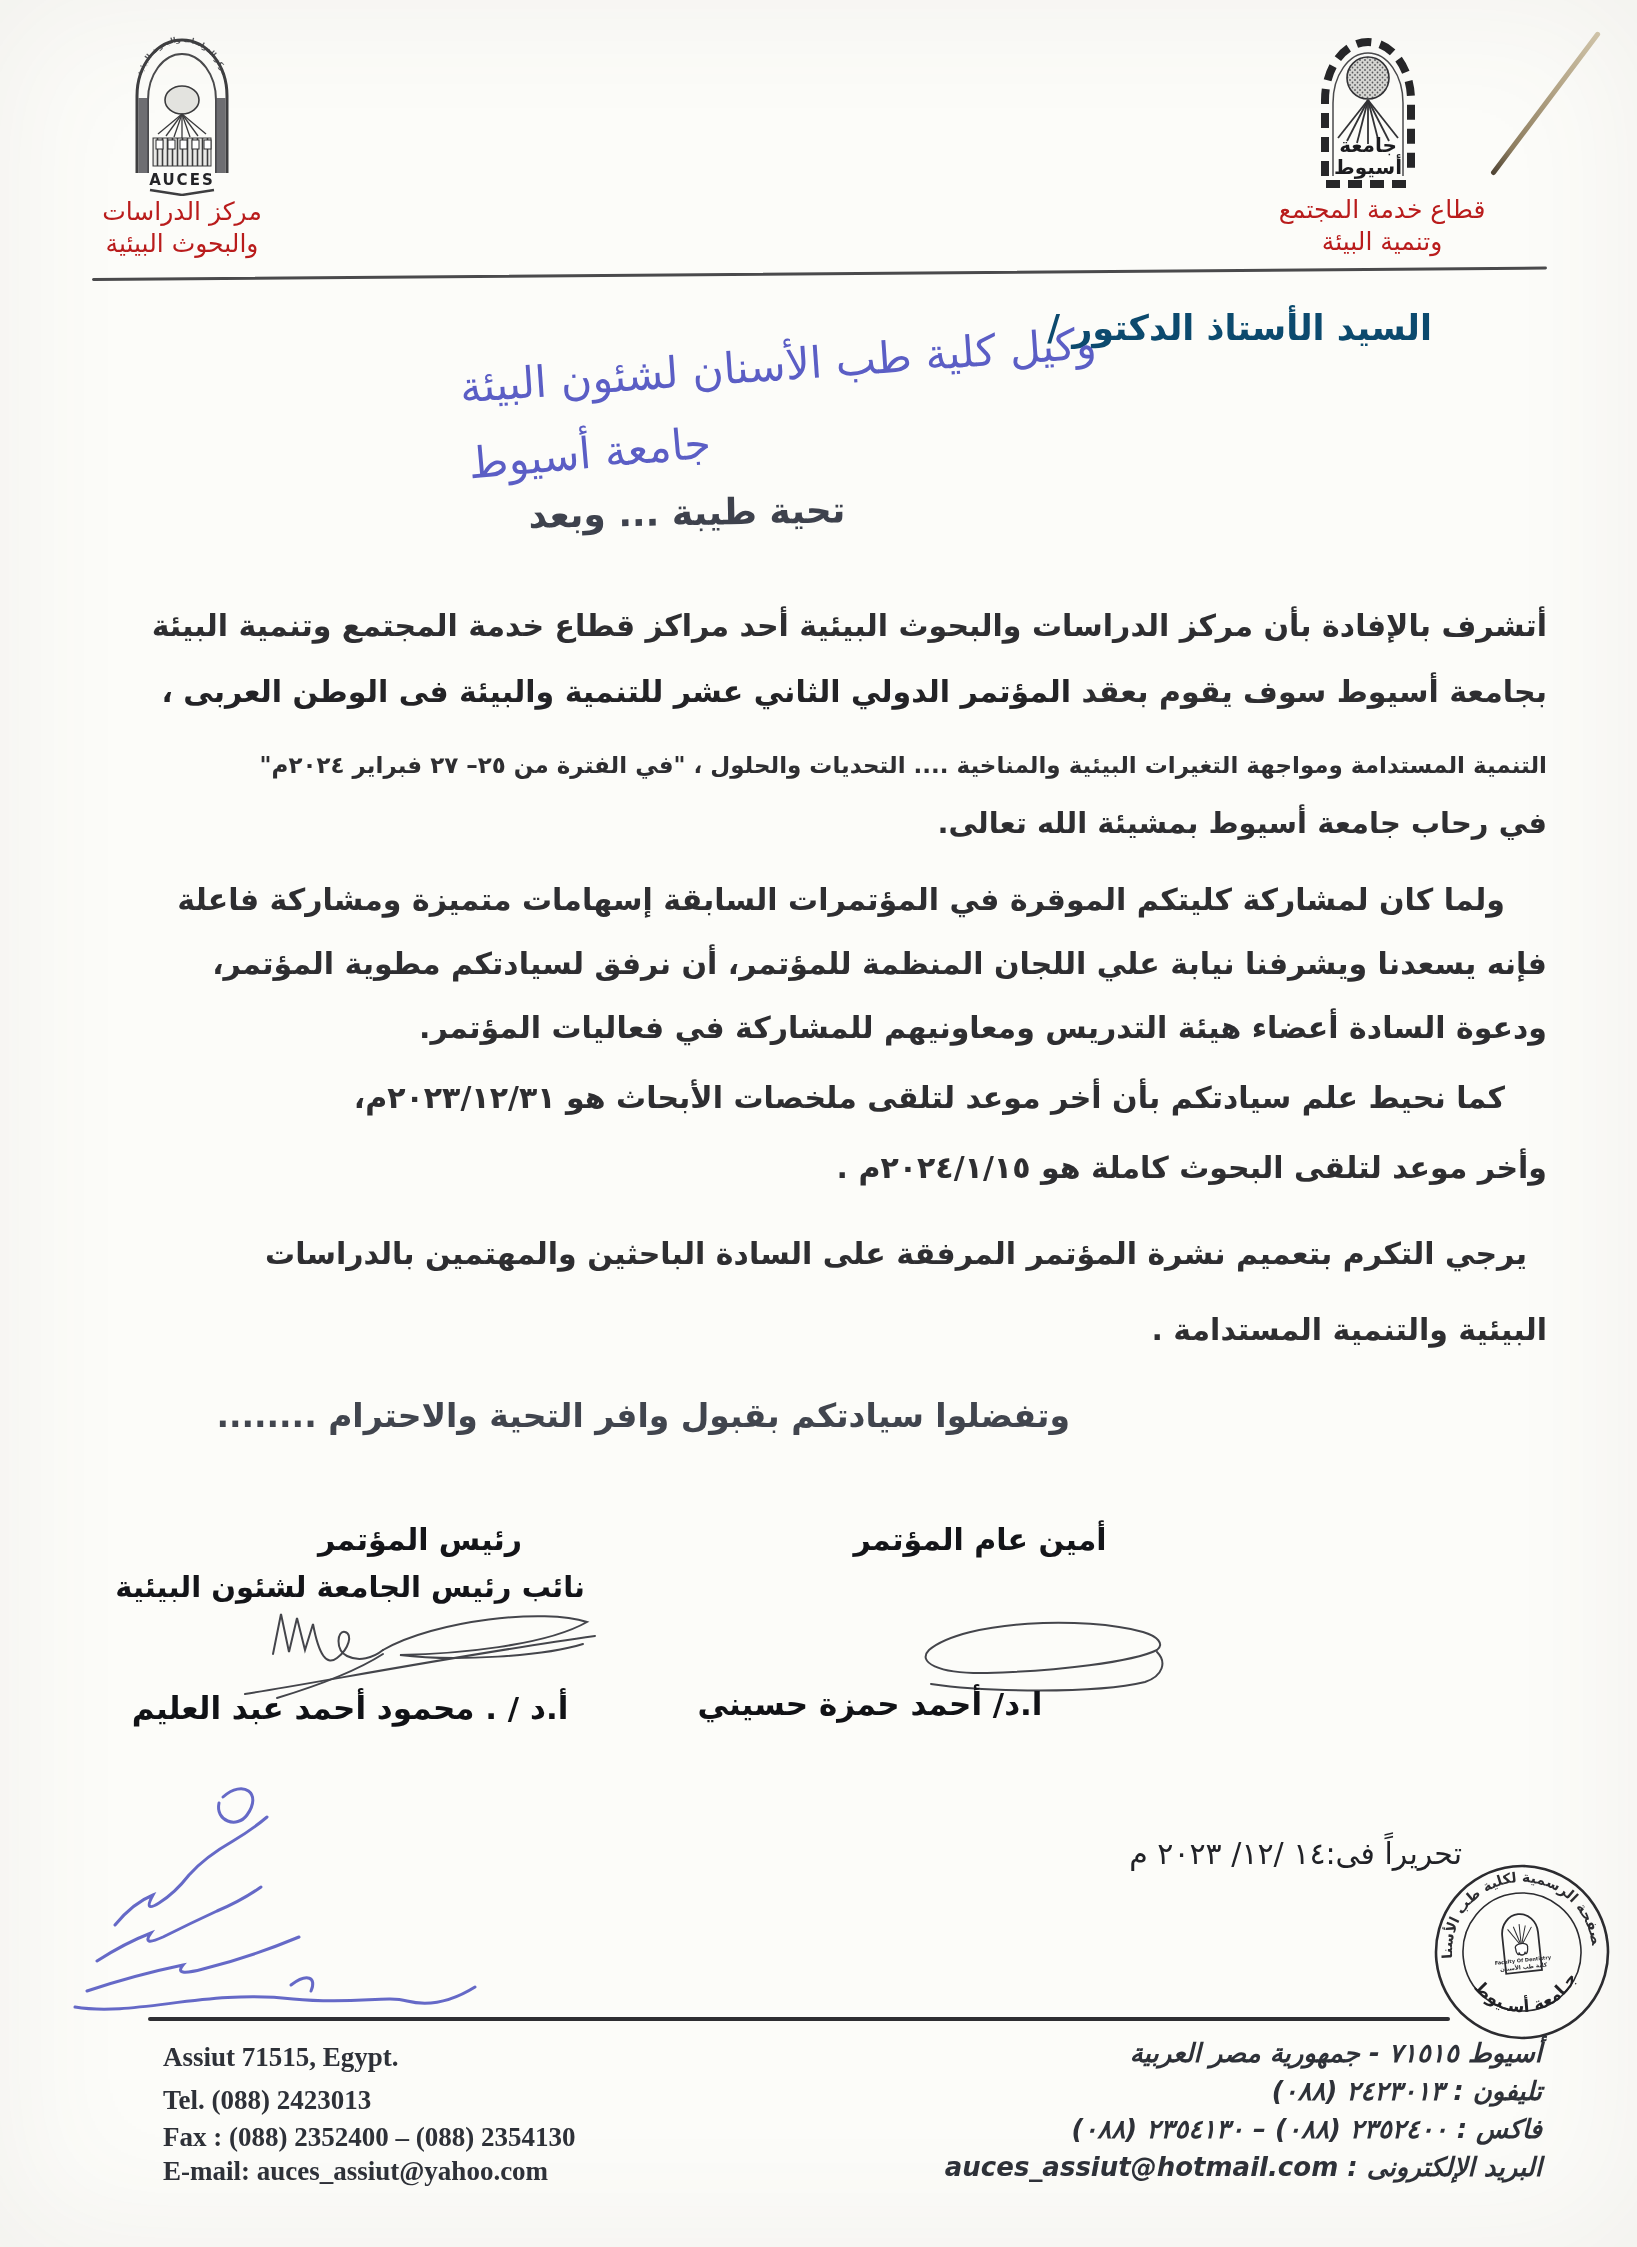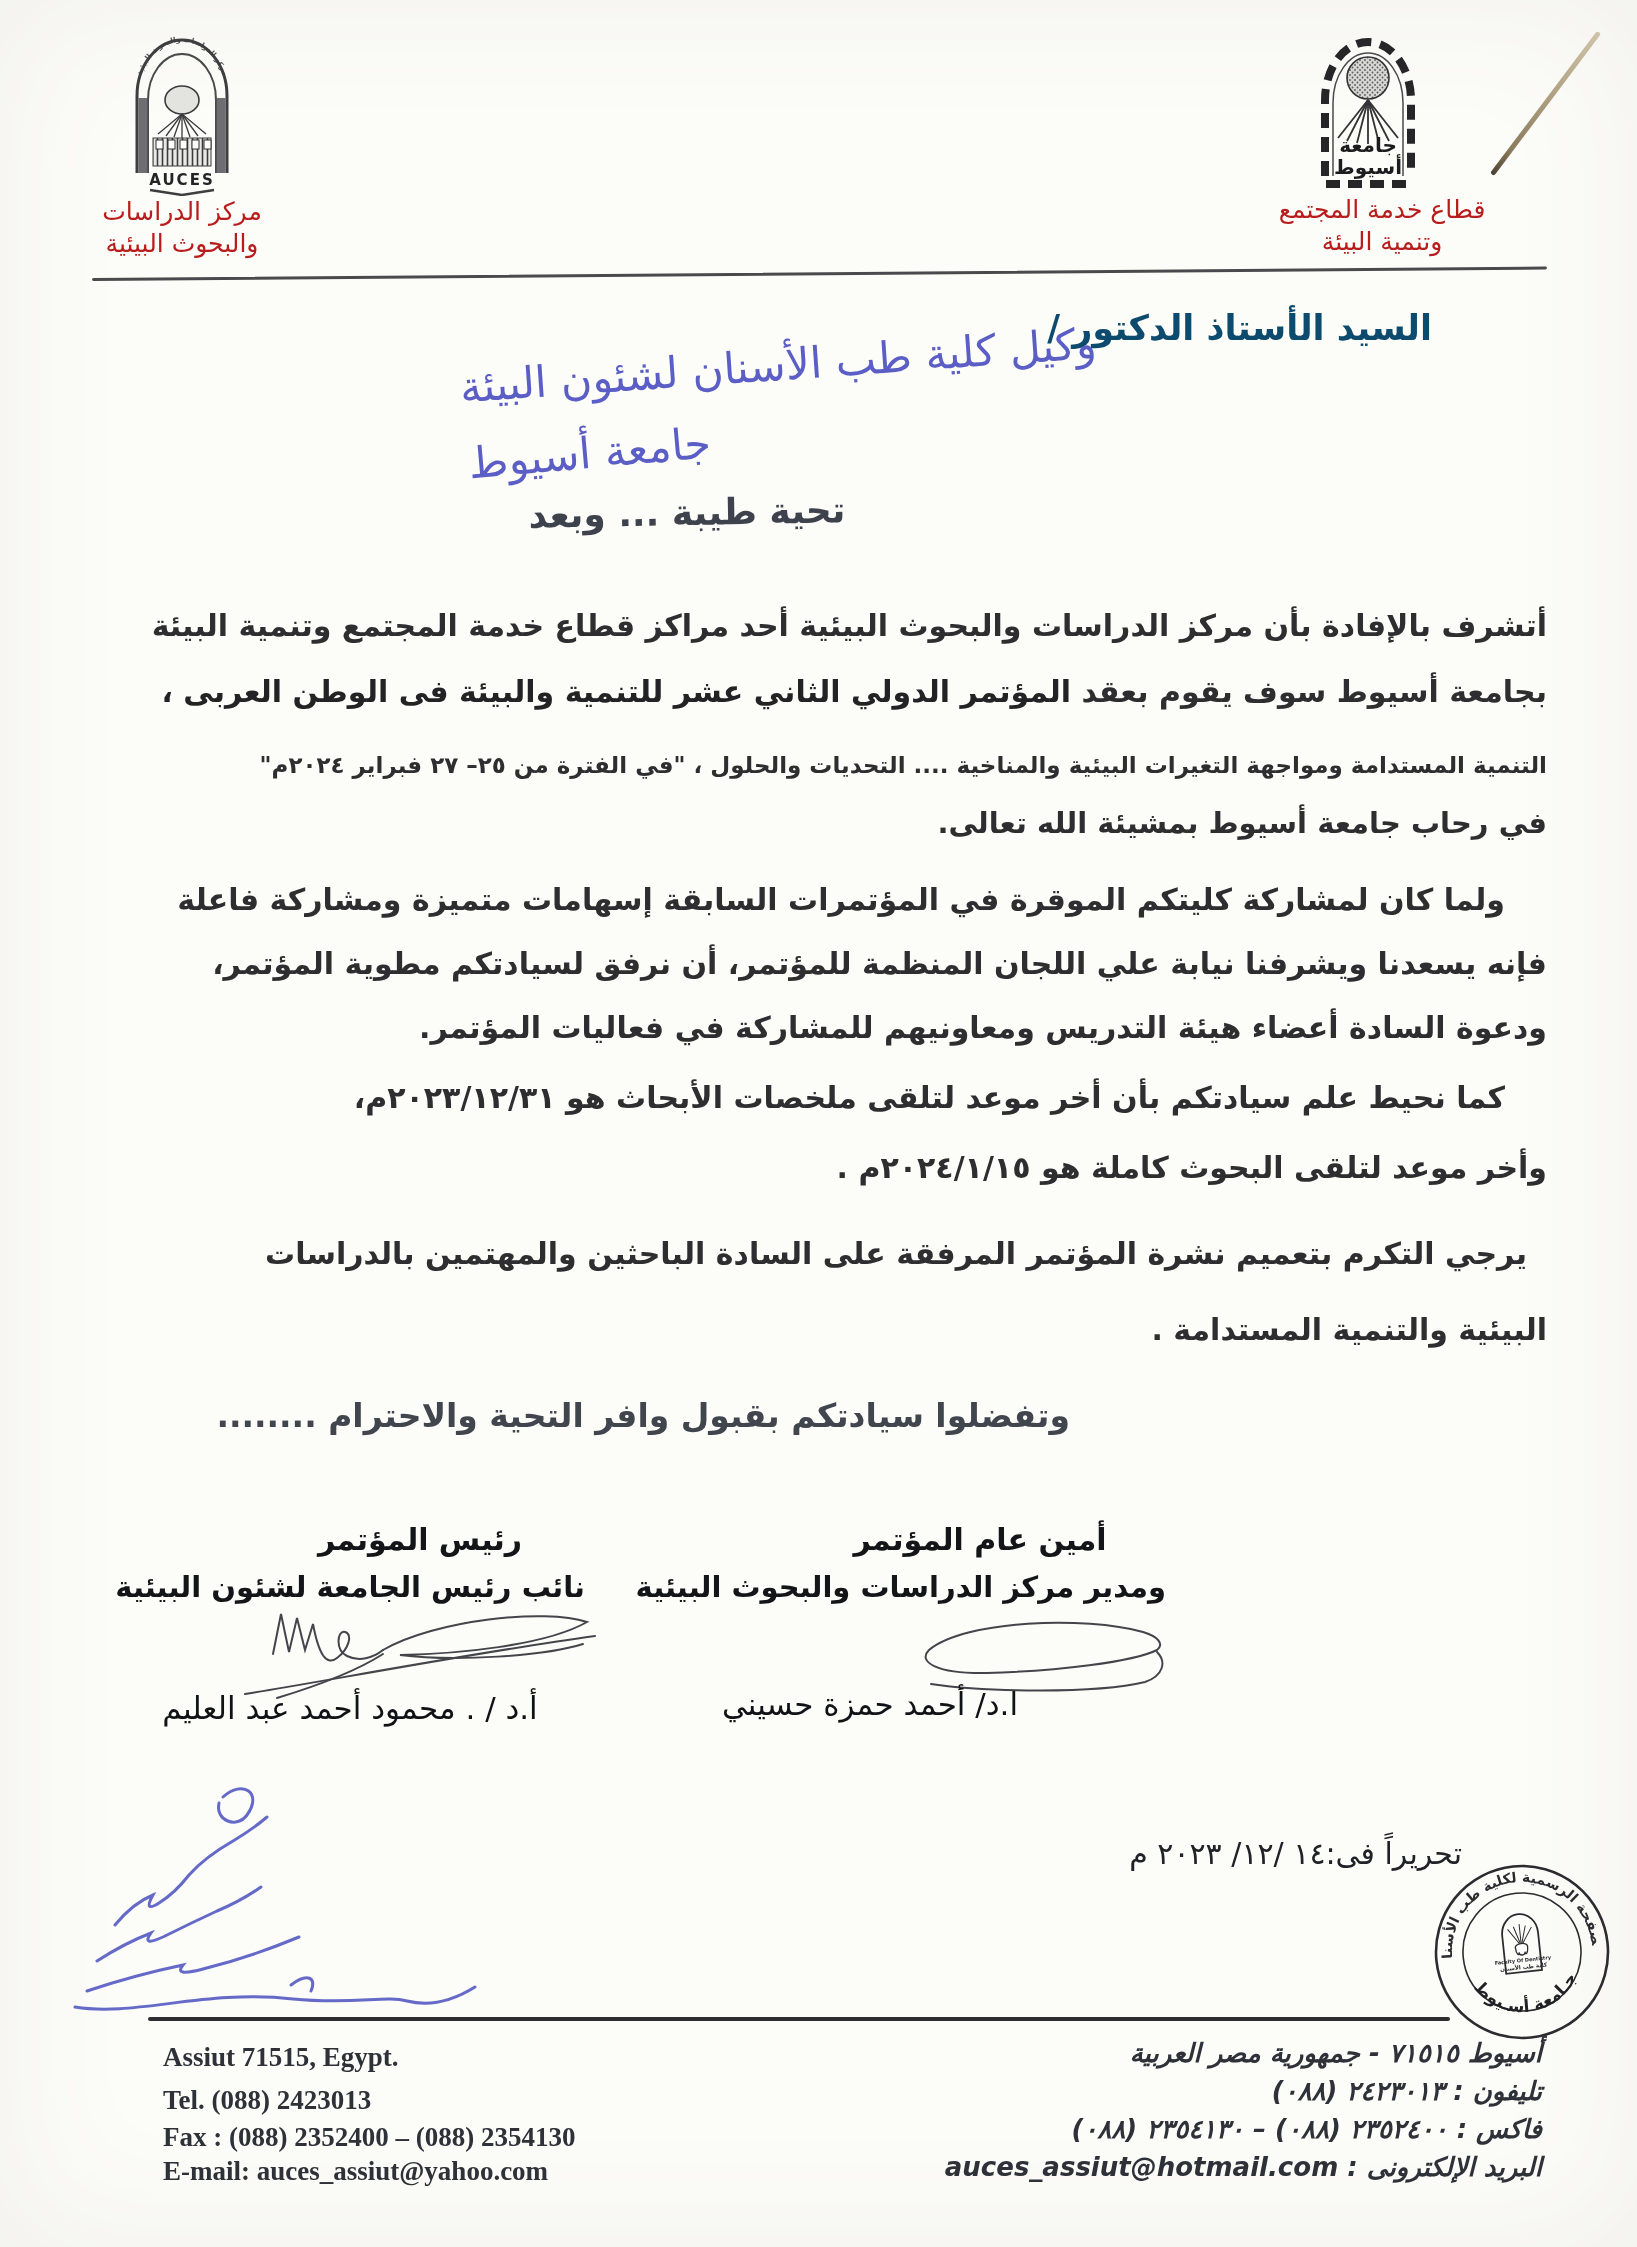--- a/index.html
+++ b/index.html
@@ -34,21 +34,21 @@
   
   .body-line{right:90px;white-space:nowrap;font-weight:700;color:#2e2e31;font-size:30px;}
   .xbold{font-weight:900;color:#232326;}
   .small-line{font-size:23px;}
 
   .closing{left:295px;top:1396px;width:775px;font-size:33px;font-weight:600;color:#41454e;}
 
   
   .sig-title{font-weight:800;color:#141519;font-size:30px;}
   .sig-title2{font-weight:800;color:#141519;font-size:29px;}
-  .sig-name{font-weight:400;color:#111216;font-size:31px;}
+  .sig-name{font-weight:700;color:#111216;font-size:31px;}
   .sig-stroke{stroke:#44454b;stroke-width:2;fill:none;stroke-linecap:round;}
 
   .date-line{right:175px;top:1836px;font-size:30px;font-weight:500;color:#212227;letter-spacing:1px;}
 
   
   .hr-bottom{left:148px;top:2017px;width:1302px;height:4px;background:#2e2e32;border-radius:2px;}
   .footer-en{left:163px;font-family:"Liberation Serif","DejaVu Serif",serif;font-weight:700;
              font-size:27px;color:#2e3138;white-space:nowrap;}
   .footer-ar{right:95px;font-size:26px;font-weight:600;color:#2e3138;white-space:nowrap;font-style:italic;}
 
@@ -154,21 +154,20 @@
 
   <div class="abs rtl body-line" style="top:1080px;padding-right:42px;margin-left:44px;">كما نحيط علم سيادتكم بأن أخر موعد لتلقى ملخصات الأبحاث هو ٢٠٢٣/١٢/٣١م،</div>
   <div class="abs rtl body-line" style="top:1150px;">وأخر موعد لتلقى البحوث كاملة هو ٢٠٢٤/١/١٥م .</div>
 
   <div class="abs rtl body-line" style="top:1236px;padding-right:20px;">يرجي التكرم بتعميم  نشرة المؤتمر المرفقة على السادة الباحثين والمهتمين بالدراسات</div>
   <div class="abs rtl body-line" style="top:1312px;">البيئية والتنمية المستدامة .</div>
 
   <div class="abs rtl closing center nowrap">وتفضلوا سيادتكم بقبول وافر التحية والاحترام ........</div>
 
   <div class="abs rtl sig-title center nowrap" style="left:810px;top:1522px;width:340px;">أمين عام المؤتمر</div>
-  <div class="abs rtl sig-title2 center nowrap" style="left:636px;top:1570px;width:530px;">ومدير مركز الدراسات والبحوث البيئية</div>
   <svg class="abs" style="left:895px;top:1612px;" width="290" height="100" viewBox="0 0 290 100">
     <path class="sig-stroke" d="M248,20 C190,4 70,8 34,38 C22,50 42,62 92,61 C162,59 238,50 262,38 C270,32 262,24 248,20"></path>
     <path class="sig-stroke" d="M262,40 C272,50 268,64 250,70 C200,82 90,80 36,72"></path>
   </svg>
   <div class="abs rtl sig-name center nowrap" style="left:680px;top:1686px;width:380px;">ا.د/ أحمد حمزة حسيني</div>
 
   <div class="abs rtl sig-title center nowrap" style="left:290px;top:1522px;width:260px;">رئيس المؤتمر</div>
   <div class="abs rtl sig-title2 center nowrap" style="left:125px;top:1570px;width:460px;">نائب رئيس الجامعة لشئون البيئية</div>
   <svg class="abs" style="left:215px;top:1592px;" width="395" height="120" viewBox="0 0 395 120">
     <path class="sig-stroke" d="M58,62 L66,22 L74,60 L82,26 L90,58 L98,32 C104,64 112,74 122,66 C134,57 138,42 130,40 C122,38 120,58 132,64 C144,70 158,66 168,58"></path>

